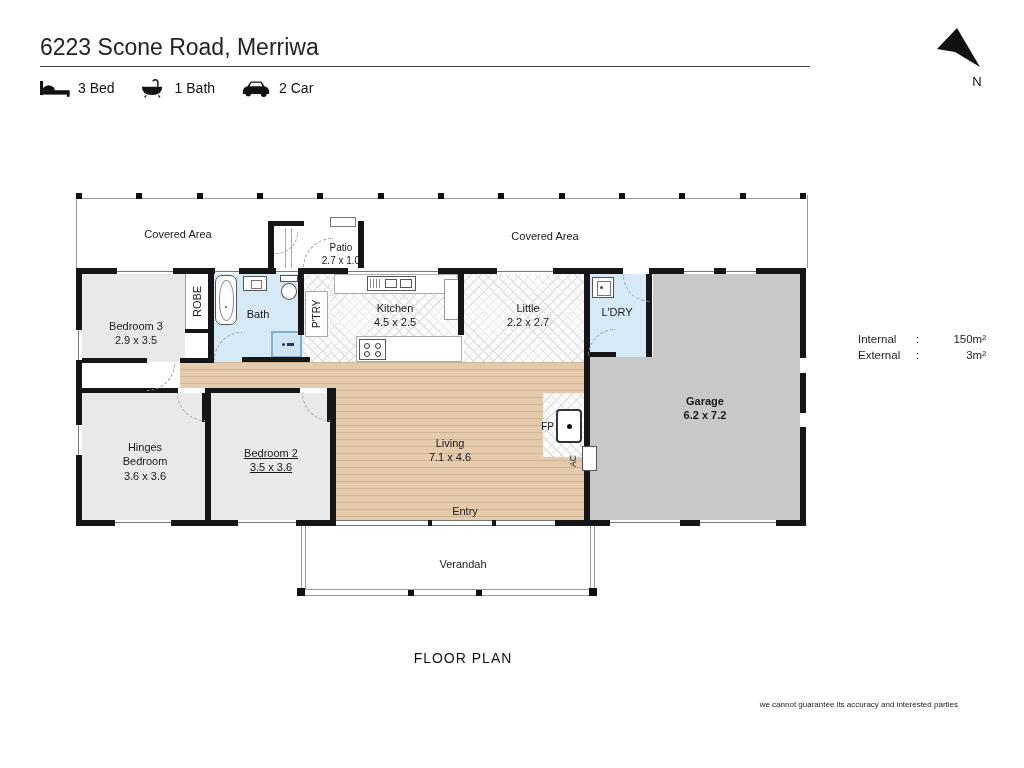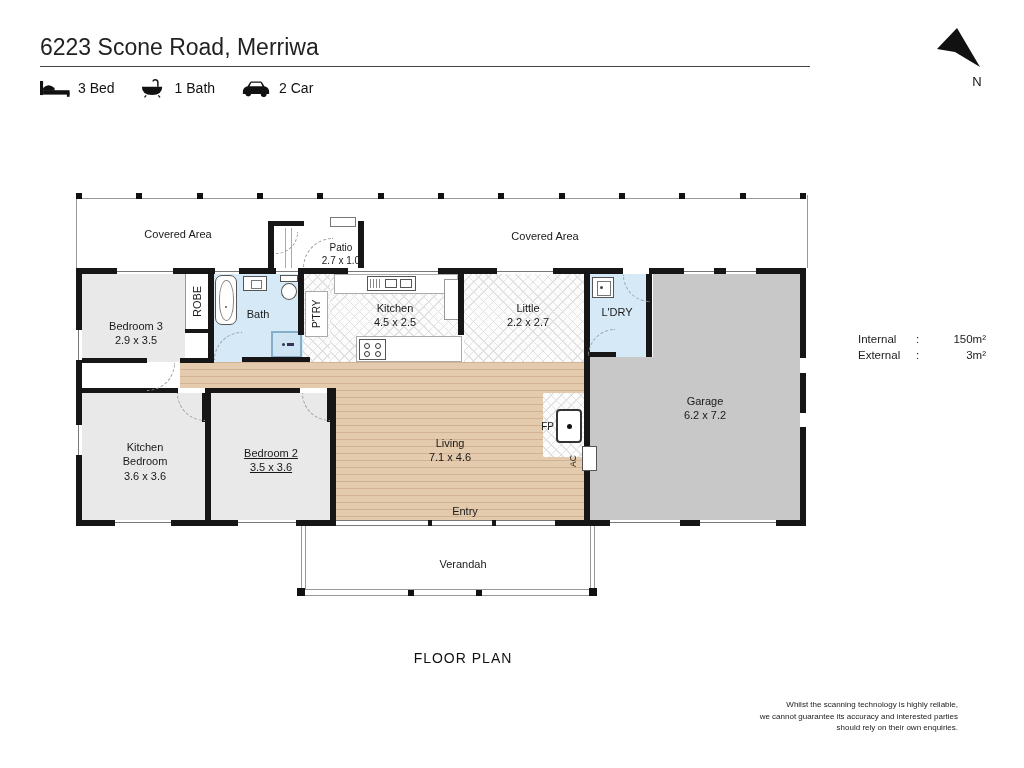--- a/index.html
+++ b/index.html
@@ -241,41 +241,39 @@
   </div>
   <div class="lbl" style="left:345px;top:301px;width:100px;">
     <div>Kitchen</div>
     <div>4.5 x 2.5</div>
   </div>
   <div class="lbl" style="left:478px;top:301px;width:100px;">
     <div>Little</div>
     <div>2.2 x 2.7</div>
   </div>
   <div class="lbl" style="left:587px;top:305px;width:60px;">L'DRY</div>
-  <div class="lbl" style="left:655px;top:394px;width:100px;">
+  <div class="lbl" style="left:655px;top:394px;width:100px;font-weight:bold;">
     <div>Garage</div>
     <div>6.2 x 7.2</div>
   </div>
   <div class="lbl" style="left:109px;top:440px;width:72px;">
-    <div>Kitchen Bedroom</div>
+    <div>Hinges Bedroom</div>
     <div>3.6 x 3.6</div>
   </div>
   <div class="lbl" style="left:221px;top:446px;width:100px;text-decoration:underline;">
     <div>Bedroom 2</div>
     <div>3.5 x 3.6</div>
   </div>
   <div class="lbl" style="left:400px;top:436px;width:100px;">
     <div>Living</div>
     <div>7.1 x 4.6</div>
   </div>
   <div class="lbl" style="left:435px;top:504px;width:60px;">Entry</div>
   <div class="lbl" style="left:413px;top:557px;width:100px;">Verandah</div>
   <div class="lbl" style="left:534px;top:420px;width:20px;font-size:10px;text-align:right;">FP</div>
   <div class="vtext" style="left:566px;top:449px;width:14px;height:24px;font-size:8.5px;">AC</div>
 
   <div class="fp-title">FLOOR PLAN</div>
   <div class="disc">
-    <div>Whilst the scanning technology is highly reliable,</div>
     <div>we cannot guarantee its accuracy and interested parties</div>
-    <div>should rely on their own enquiries.</div>
   </div>
 
 </div>
 
 </body></html>

